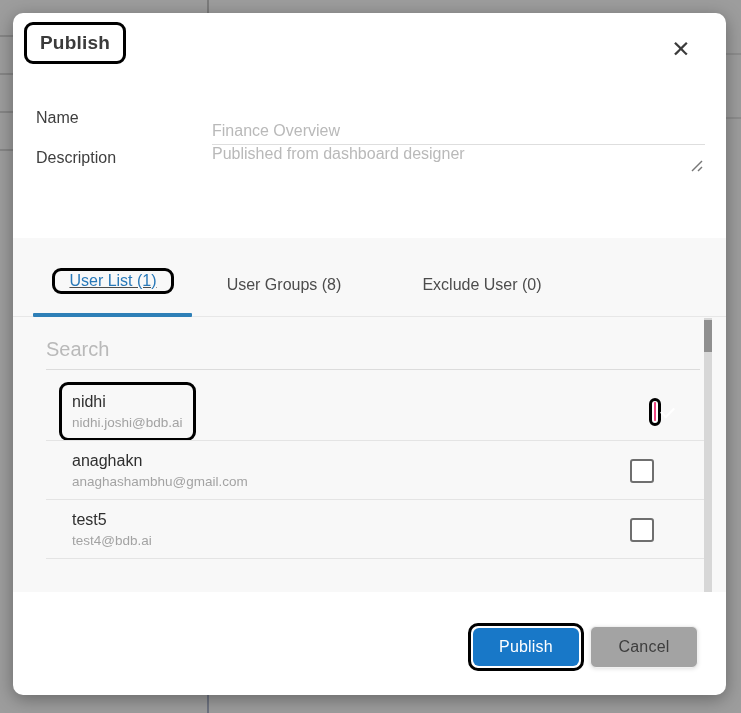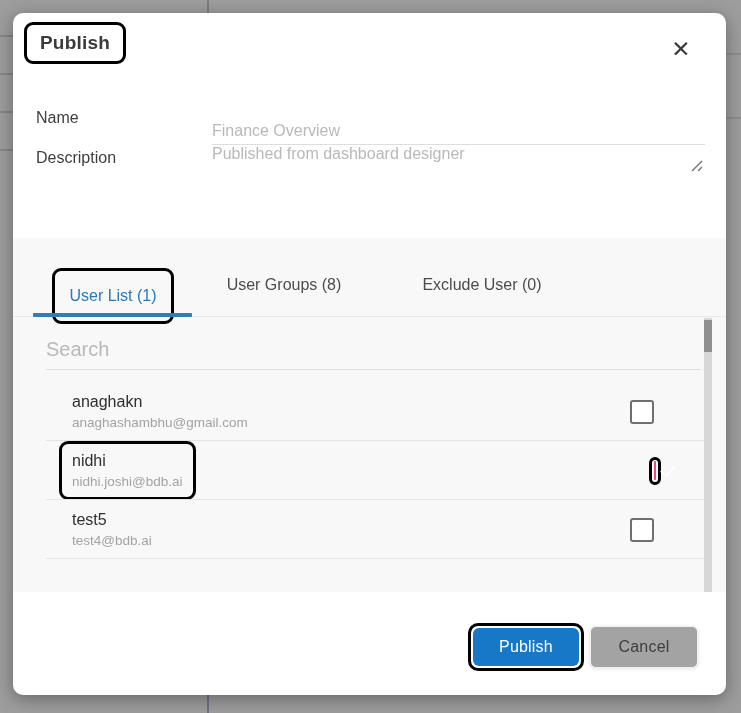--- a/index.html
+++ b/index.html
@@ -60,21 +60,21 @@
     border-top:7px solid #555;
   }
 
   
   .panel { position:absolute; left:0; top:225px; width:713px; height:354px; background:#f8f8f8; }
   .tabs { position:absolute; left:20px; top:30px; display:flex; }
   .tab { font-size:16px; color:#4c4c4c; text-align:center; cursor:pointer; padding-top:8px; }
   .tab-1 { width:160px; }
   .tab-2 { width:182px; }
   .tab-3 { width:214px; }
-  .tab-active-hl { display:inline-block; padding:16px 14px; background:transparent; }
+  .tab-active-hl { display:inline-block; padding:1px 14px; background:transparent;text-decoration:underline; }
   .tab-active-label { color:#2878b8; }
   .tab-underline { position:absolute; left:20px; top:75px; width:159px; height:4px; background:#2e7fb7; border-radius:1px; }
   .tabs-divider { position:absolute; left:0; top:78px; width:713px; height:1px; background:#e7e7e7; }
 
   .search-wrap { position:absolute; left:33px; top:96px; width:654px; }
   .search-input {
     width:100%; border:none; outline:none; background:transparent;
     border-bottom:1px solid #dcdcdc; font-size:20px; color:#3e3e3e;
     font-family:inherit; padding:4px 0 8px 0;
   }
@@ -173,43 +173,43 @@
       </div>
     </div>
     <div class="tabs-divider"></div>
     <div class="tab-underline"></div>
 
     <div class="search-wrap">
       <input class="search-input" placeholder="Search" style="">
     </div>
 
     <div class="user-list">
-
-      <div class="user-row">
-        <div class="user-info">
-          <div class="user-name">anaghakn</div>
-          <div class="user-email">anaghashambhu@gmail.com</div>
-        </div>
-        <span class="checkbox"></span>
-      </div>
 
       <div class="user-row">
         <div class="hl user-info-hl">
           <div class="user-info">
             <div class="user-name">nidhi</div>
             <div class="user-email">nidhi.joshi@bdb.ai</div>
           </div>
         </div>
         <span class="hl checkbox-hl">
           <span class="checkbox checked"></span>
         </span>
       </div>
 
       <div class="user-row">
         <div class="user-info">
+          <div class="user-name">anaghakn</div>
+          <div class="user-email">anaghashambhu@gmail.com</div>
+        </div>
+        <span class="checkbox"></span>
+      </div>
+
+      <div class="user-row">
+        <div class="user-info">
           <div class="user-name">test5</div>
           <div class="user-email">test4@bdb.ai</div>
         </div>
         <span class="checkbox"></span>
       </div>
 
     </div>
 
     <div class="scroll-track">
       <div class="scroll-thumb"></div>

